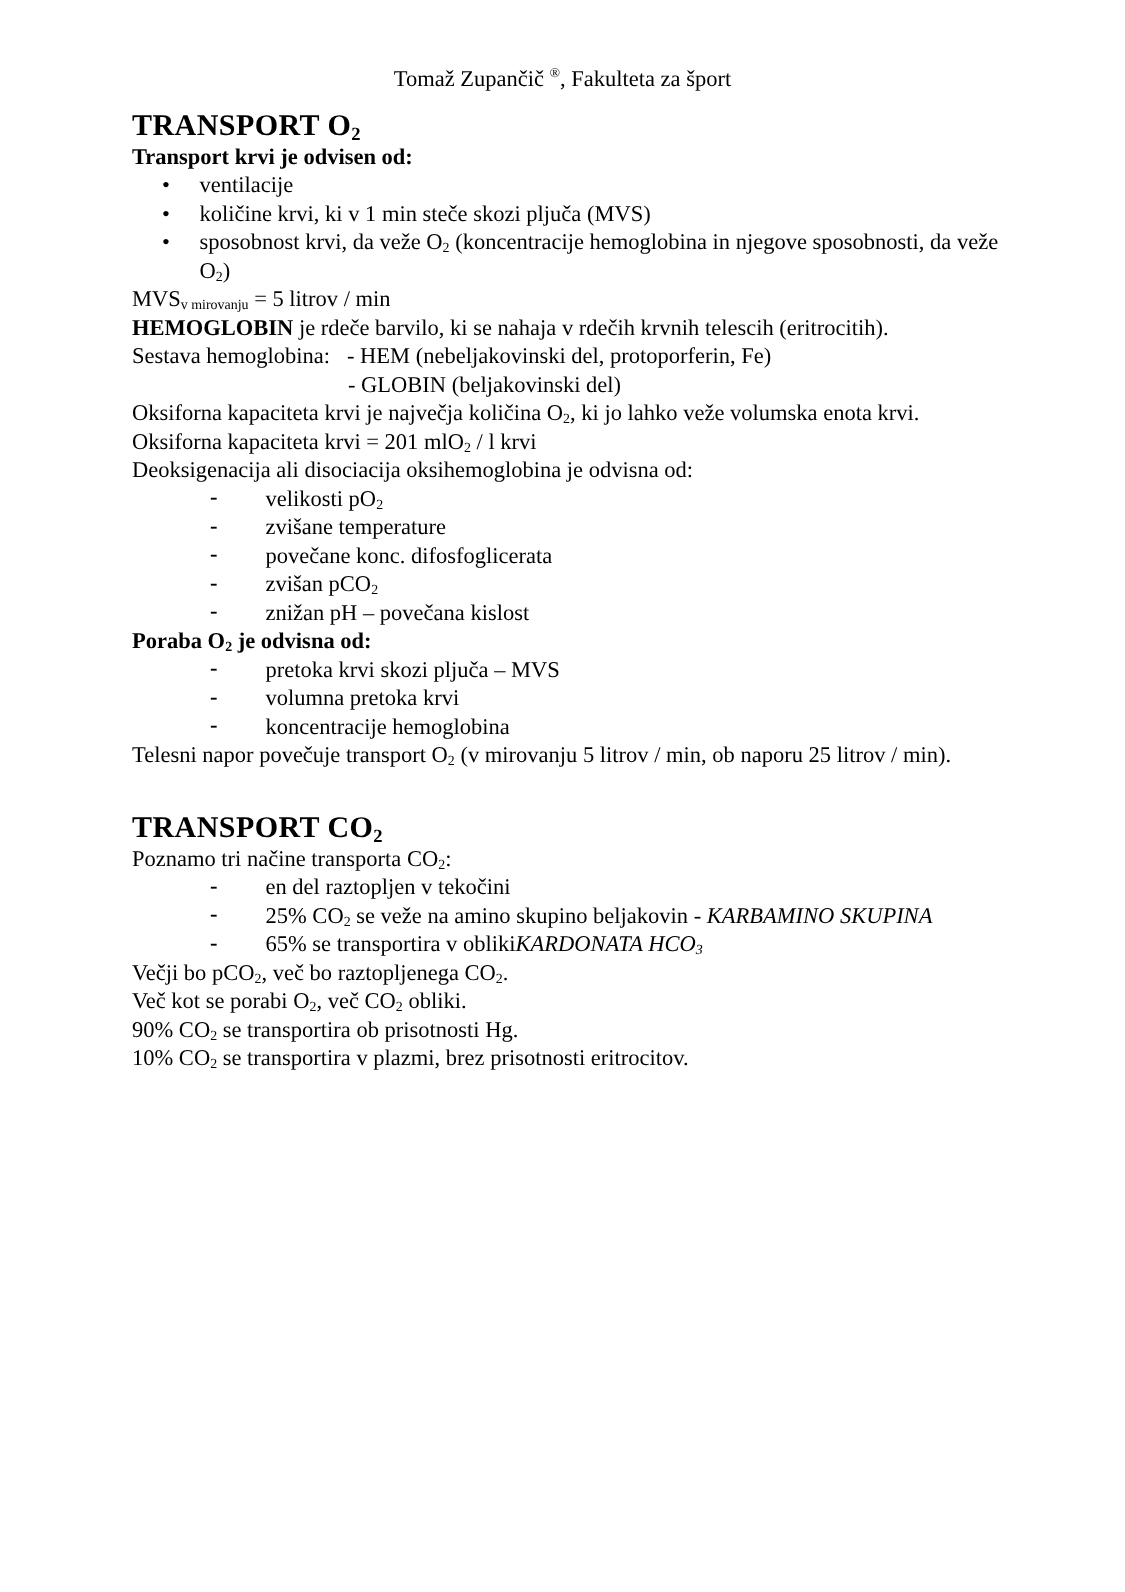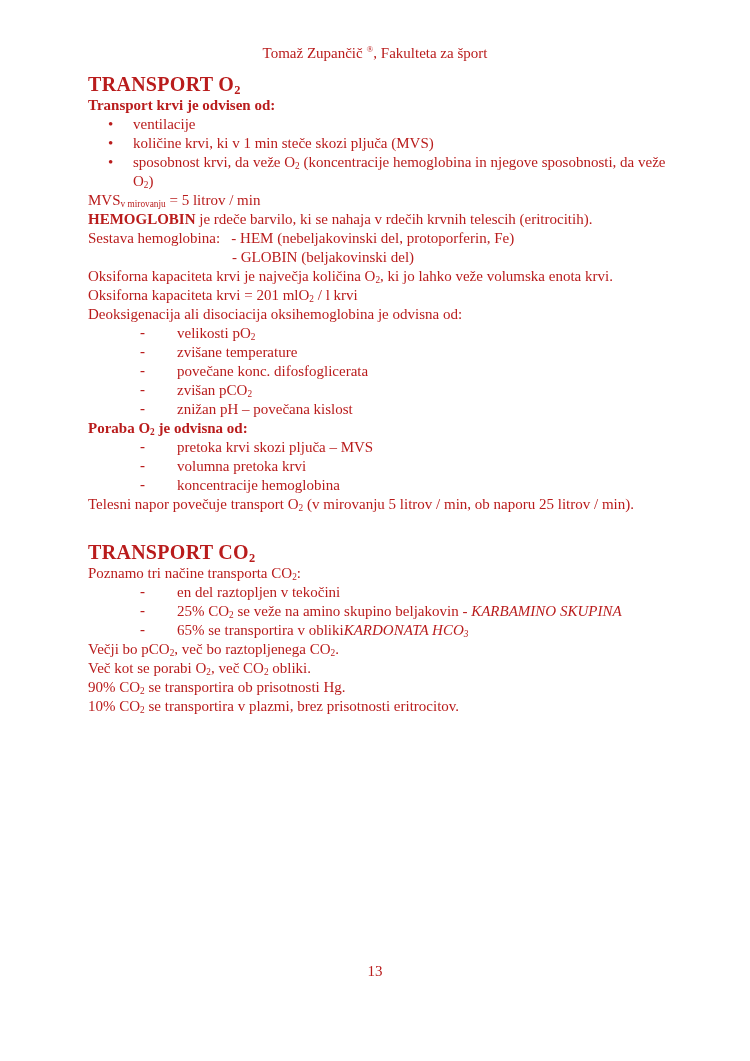--- a/index.html
+++ b/index.html
@@ -3,21 +3,21 @@
 <meta charset="utf-8">
 <style>
   * { margin: 0; padding: 0; box-sizing: border-box; }
   html, body { background: #888; }
   .page {
     position: relative;
     width: 750px;
     height: 1061px;
     margin: 0 auto;
     background: #ffffff;
-    color: #b91c1c;
+    color: #000000;
     font-family: "Liberation Serif", serif;
     font-size: 15px;
     line-height: 19px;
     padding: 0 70px 0 88px;
     overflow: hidden;
   }
   .header {
     position: absolute;
     top: 44px; left: 0; right: 0;
     text-align: center;
@@ -89,14 +89,13 @@
       <div>
         <div class="dash-row"><span class="dash-marker">-</span><span><span>en del raztopljen v tekočini</span></span></div>
         <div class="dash-row"><span class="dash-marker">-</span><span><span>25% CO</span><sub>2</sub><span> se veže na amino skupino beljakovin - </span><span class="ital">KARBAMINO SKUPINA</span></span></div>
         <div class="dash-row"><span class="dash-marker">-</span><span><span>65% se transportira v obliki</span><span class="ital">KARDONATA HCO</span><sub class="ital">3</sub></span></div>
       </div>
       <div class="para"><span>Večji bo pCO</span><sub>2</sub><span>, več bo raztopljenega CO</span><sub>2</sub><span>.</span></div>
       <div class="cont"><span>Več kot se porabi O</span><sub>2</sub><span>, več CO</span><sub>2</sub><span> obliki.</span></div>
       <div class="para"><span>90% CO</span><sub>2</sub><span> se transportira ob prisotnosti Hg.</span></div>
       <div class="cont"><span>10% CO</span><sub>2</sub><span> se transportira v plazmi, brez prisotnosti eritrocitov.</span></div>
     </div>
-  <div class="footer">13</div>
 </div>
 
 </body></html>

